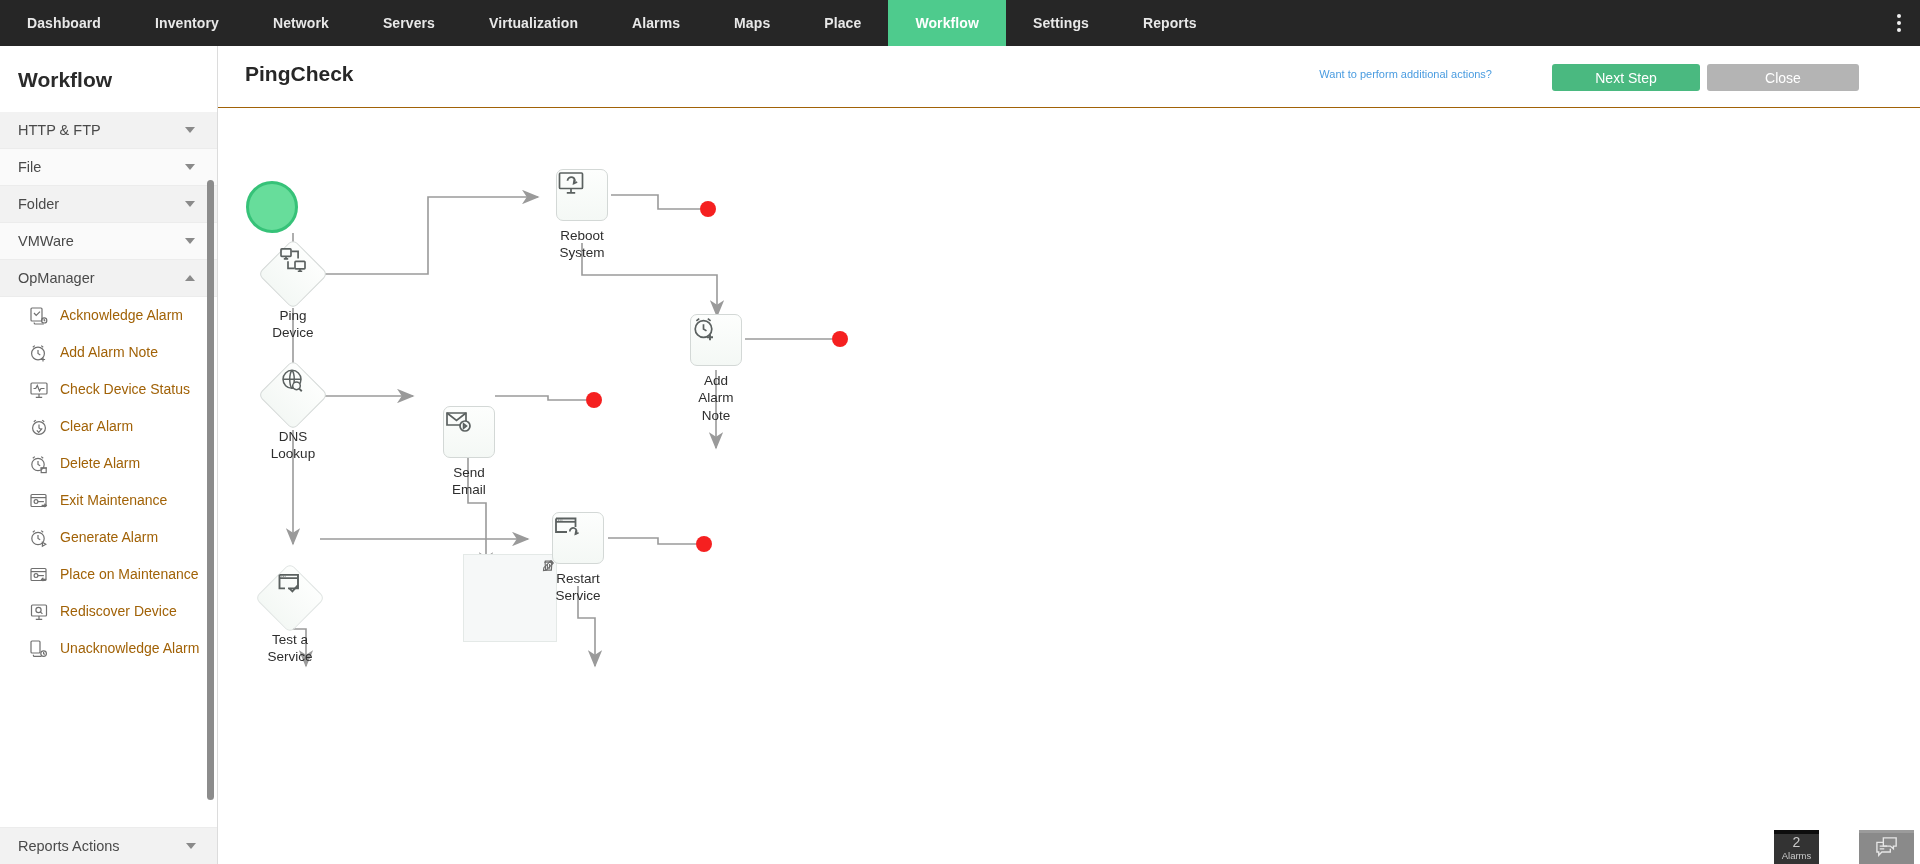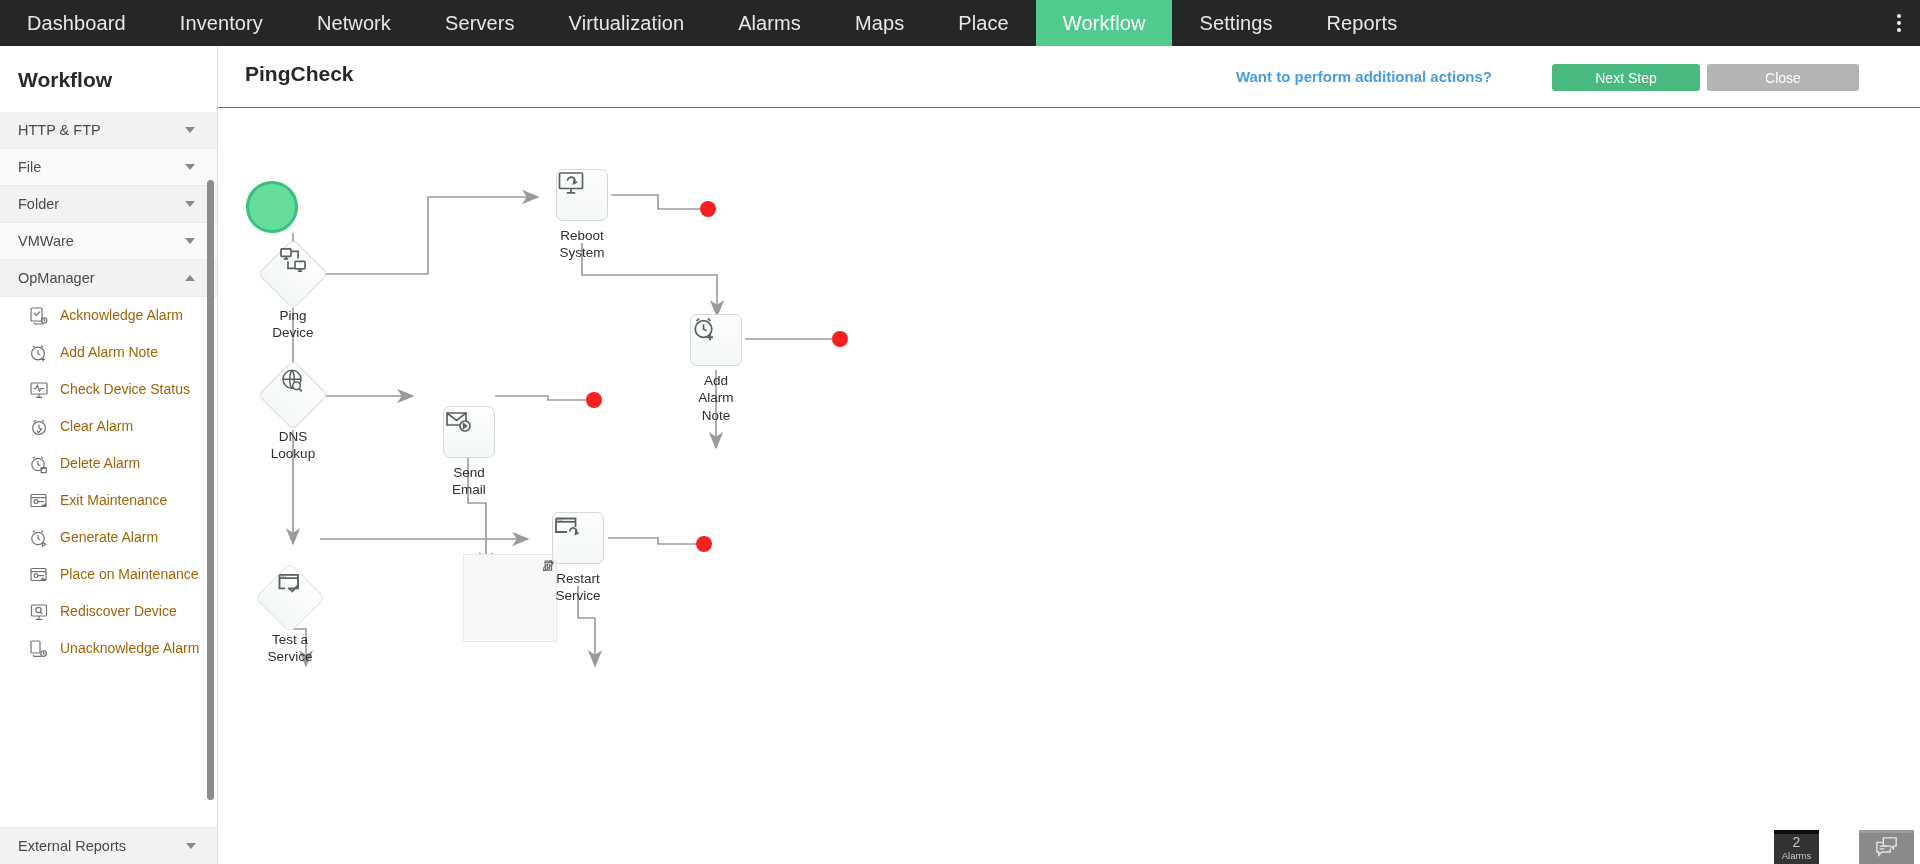--- a/index.html
+++ b/index.html
@@ -14,24 +14,25 @@
   #topnav {
     position: absolute; top: 0; left: 0;
     width: 1920px; height: 46px;
     background: #262626;
     display: flex; align-items: stretch;
   }
   .nav-item {
     display: flex; align-items: center; justify-content: center;
     padding: 12px 27px;
     color: #e8e8e8;
-    font-size: 20px;
+    font-size: 14px;
     letter-spacing: .1px;
     white-space: nowrap;
     cursor: pointer;
+    font-weight: bold;
   }
   .nav-item.active { background: #4ecb8d; color: #ffffff; }
   #nav-more {
     position: absolute; right: 0; top: 0;
     width: 42px; height: 46px;
     display: flex; flex-direction: column;
     align-items: center; justify-content: center;
     gap: 3px; cursor: pointer;
   }
   #nav-more i { width: 4px; height: 4px; border-radius: 50%; background: #f0f0f0; display: block; }
@@ -86,21 +87,21 @@
 
   
   #main { position: absolute; top: 46px; left: 218px; width: 1702px; height: 818px; background: #fff; }
   #page-header { position: relative; height: 62px; border-bottom: 1px solid #a16207; }
   #page-title {
     position: absolute; left: 27px; top: 16px;
     font-size: 21px; color: #272727; font-weight: bold;
   }
   #additional-link {
     position: absolute; right: 428px; top: 22px;
-    font-size: 15px; color: #4a9ce0; cursor: pointer; white-space: nowrap; font-weight: bold;
+    font-size: 11px; color: #4a9ce0; cursor: pointer; white-space: nowrap;
   }
   .hdr-btn {
     position: absolute; top: 18px;
     height: 27px; border: none; border-radius: 3px;
     color: #fff; font-size: 14px;
     font-family: "Liberation Sans", sans-serif;
     cursor: pointer;
   }
   #btn-next { right: 220px; width: 148px; background: #4ab980; }
   #btn-close { right: 61px; width: 152px; background: #b4b4b4; text-align: center; }
@@ -310,21 +311,21 @@
         <rect x="3" y="3" width="9" height="12" rx="1"></rect>
         <path d="M5.4 16.8v.6a1 1 0 001 1h7.2"></path>
         <circle cx="15.6" cy="15.6" r="2.8"></circle>
           <path d="M15.6 14v1.6l1.1.8"></path>
       </svg>
     </span>
     <span class="lbl">Unacknowledge Alarm</span>
   </div>
 
   <div class="side-group shade" style="position:absolute;left:0;bottom:0;width:218px;border-top:1px solid #ececec;border-bottom:none;">
-    <span>External Reports</span>
+    <span>Reports Actions</span>
     <span class="caret"></span>
   </div>
 
   <div id="side-scroll-track"></div>
 </div>
 
 <div id="main">
 
   <div id="page-header">
     <div id="page-title">PingCheck</div>

